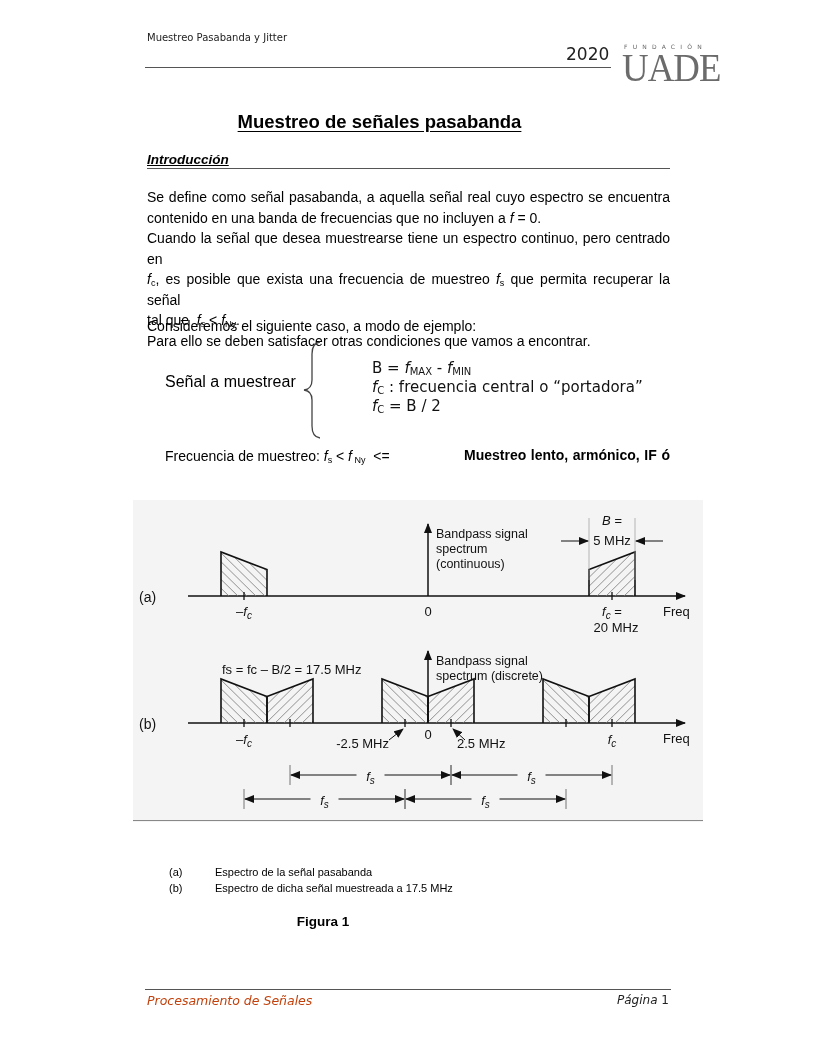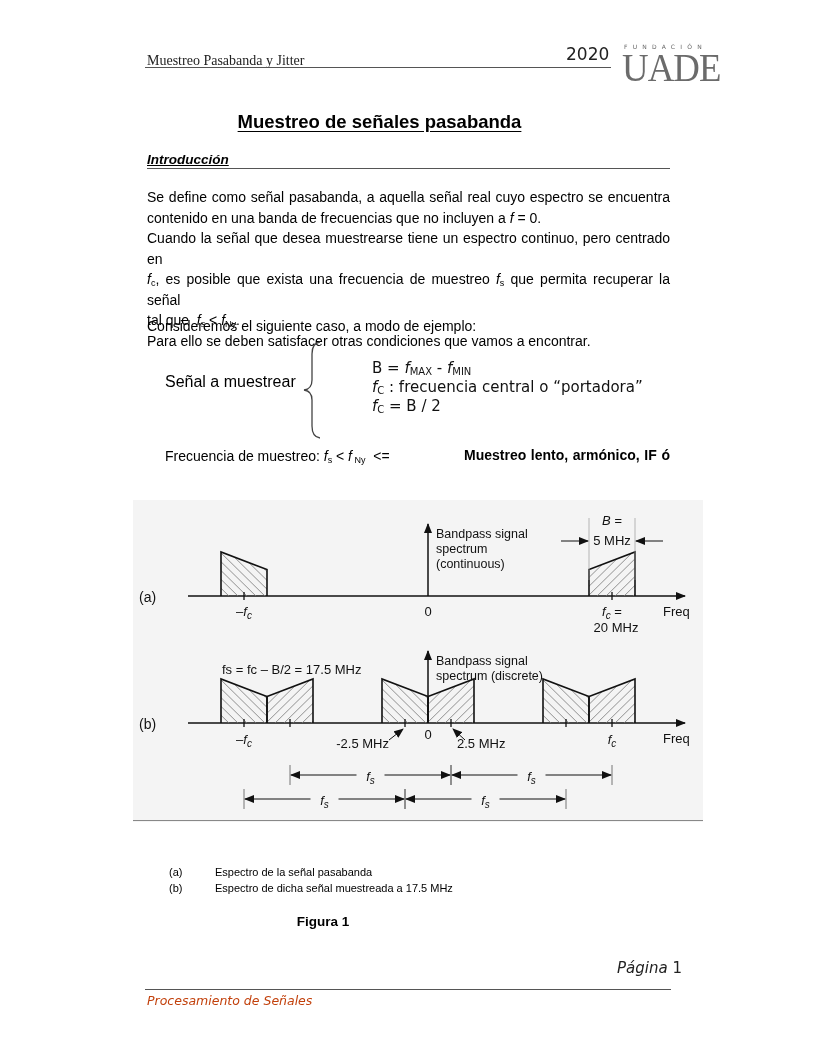--- a/index.html
+++ b/index.html
@@ -3,21 +3,21 @@
 <meta charset="utf-8">
 <style>
   html, body { margin:0; padding:0; background:#ffffff; }
   body { width:817px; height:1057px; position:relative; overflow:hidden; color:#000; }
   .abs { position:absolute; }
   .verdana { font-family:"DejaVu Sans", sans-serif; }
   .calibri { font-family:"Liberation Sans", sans-serif; }
   .arialfig { font-family:"Liberation Sans", sans-serif; }
 
   
-  #hdr-title { left:147px; top:53px; font-size:14px; color:#222;font-family:Liberation Serif, serif; }
+  #hdr-title { left:147px; top:32px; font-size:10px; color:#222; }
   #hdr-year { left:566px; top:44px; font-size:17px; color:#222; }
   #hdr-line { left:145px; top:67px; width:466px; height:1px; background:#555; }
   #logo { left:622px; top:43px; width:92px; height:44px; }
   #logo-fund { position:absolute; left:2px; top:0; width:90px; font-size:6px; letter-spacing:5.2px; color:#666; font-family:"DejaVu Sans", sans-serif; white-space:nowrap; }
   #logo-uade { position:absolute; left:0; top:5px; font-size:40px; line-height:40px; color:#6b6b6b; font-family:"Liberation Serif", serif; transform:scaleX(0.92); transform-origin:left top; letter-spacing:-1px; }
 
   #doc-title { left:0; width:759px; top:111px; text-align:center; font-size:18.5px; font-weight:bold; }
   #doc-title span { text-decoration:underline; text-underline-offset:3px; }
 
   #intro-h { left:147px; top:152px; font-size:13.5px; font-weight:bold; font-style:italic; text-decoration:underline; }
@@ -46,21 +46,21 @@
 
   .caption { font-size:11px; }
   #cap-a-k { left:169px; top:866px; }
   #cap-a-t { left:215px; top:866px; }
   #cap-b-k { left:169px; top:882px; }
   #cap-b-t { left:215px; top:882px; }
   #fig-label { left:0; width:646px; top:914px; text-align:center; font-size:13.5px; font-weight:bold; }
 
   #ftr-line { left:145px; top:989px; width:526px; height:1px; background:#555; }
   #ftr-left { left:147px; top:993px; font-size:12.5px; font-style:italic; color:#c2410c; }
-  #ftr-right { left:617px; top:959px; font-size:15px; color:#222; }
+  #ftr-right { left:617px; top:993px; font-size:12px; color:#222; }
   #ftr-right i { font-style:italic; }
 </style>
 </head>
 <body>
 
 <div id="hdr-title" class="abs verdana">Muestreo Pasabanda y Jitter</div>
 <div id="hdr-year" class="abs verdana">2020</div>
 <div id="hdr-line" class="abs"></div>
 <div id="logo" class="abs">
   <div id="logo-fund">FUNDACIÓN</div>

